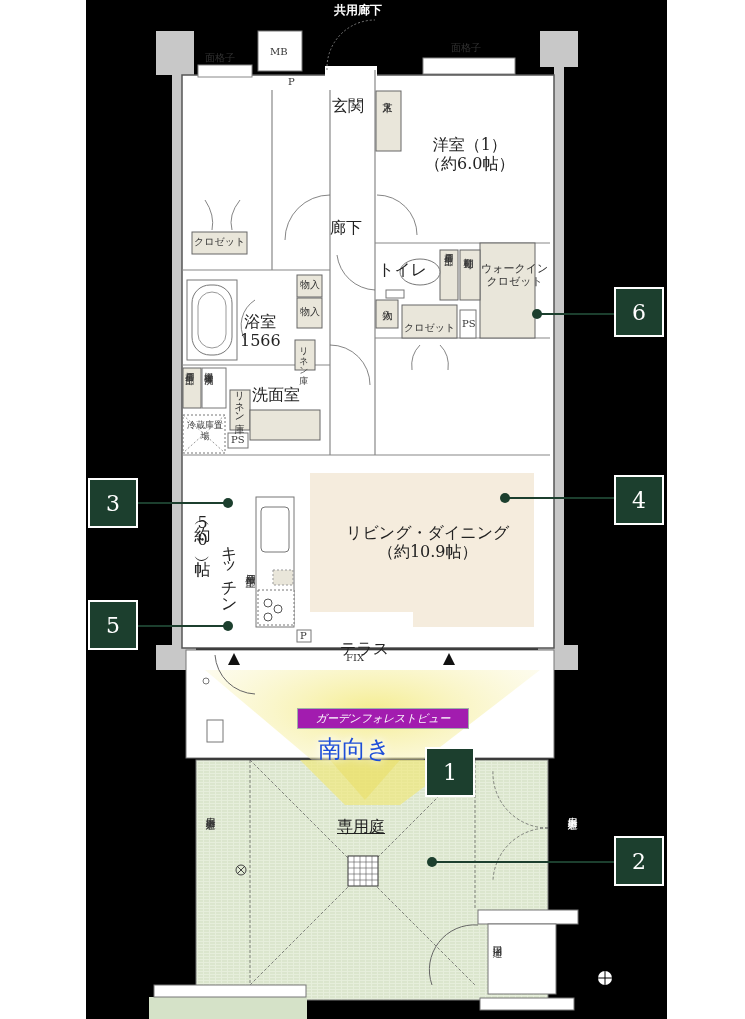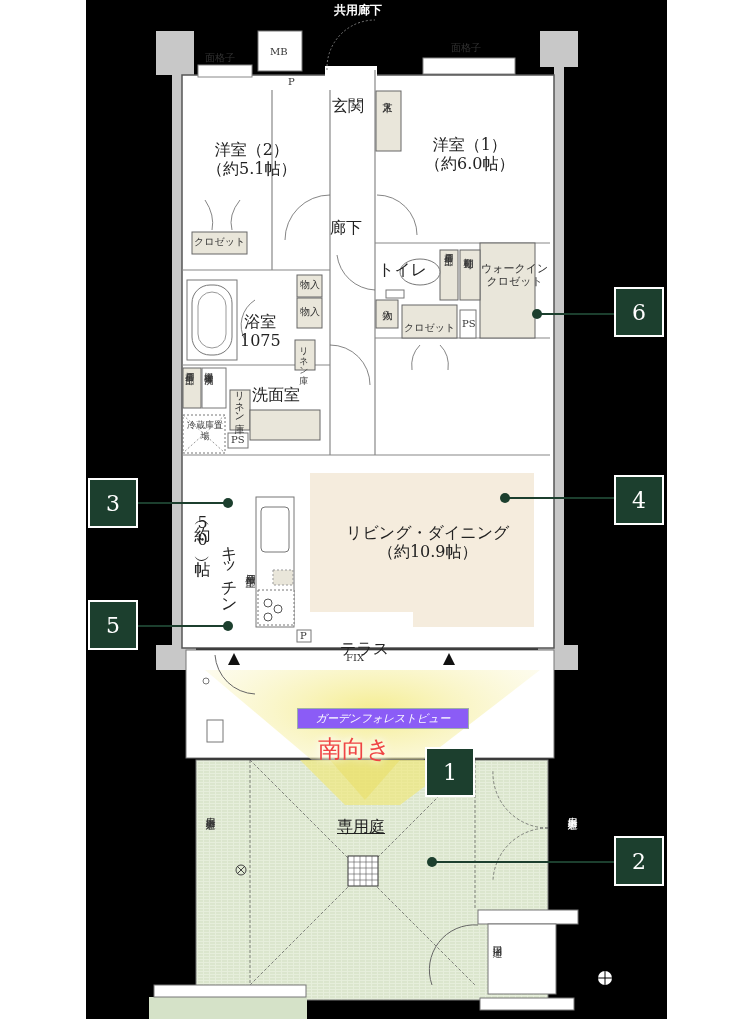--- a/index.html
+++ b/index.html
@@ -5,22 +5,22 @@
   html,body{margin:0;padding:0;background:#fff;}
   body{width:745px;height:1019px;position:relative;overflow:hidden;font-family:"DejaVu Serif","Liberation Serif",serif;}
   #stage{position:absolute;left:0;top:0;width:745px;height:867px;}
   .bg-black{position:absolute;left:86px;top:0;width:581px;height:1019px;background:#000;}
   svg{position:absolute;left:0;top:0;}
   .lbl{position:absolute;color:#222;font-family:"DejaVu Serif","Liberation Serif",serif;text-align:center;white-space:nowrap;line-height:1.2;}
   .room-lg{font-size:16px;}
   .small{font-size:10px;color:#333;}
   .vert{writing-mode:vertical-rl;text-orientation:upright;letter-spacing:-1px;}
   .badge{position:absolute;width:46px;height:46px;background:#1c3f2e;border:2px solid #fff;color:#fff;display:flex;align-items:center;justify-content:center;font-size:22px;font-family:"DejaVu Serif","Liberation Serif",serif;box-sizing:content-box;}
-  .gf{position:absolute;left:297px;top:708px;width:170px;height:19px;background:#8b5cf6;border:1px solid #9fb0a4;color:#fff;font-size:11px;display:flex;align-items:center;justify-content:center;font-style:italic;}
-  .south{position:absolute;left:318px;top:733px;font-size:24px;color:#ef4444;text-shadow:0 0 8px #fff,0 0 12px #fff;font-family:"DejaVu Serif","Liberation Serif",serif;}
+  .gf{position:absolute;left:297px;top:708px;width:170px;height:19px;background:#a21caf;border:1px solid #9fb0a4;color:#fff;font-size:11px;display:flex;align-items:center;justify-content:center;font-style:italic;}
+  .south{position:absolute;left:318px;top:733px;font-size:24px;color:#1d4ed8;text-shadow:0 0 8px #fff,0 0 12px #fff;font-family:"DejaVu Serif","Liberation Serif",serif;}
   .top-label{position:absolute;left:334px;top:2px;color:#fff;font-size:12px;font-weight:bold;}
 </style>
 </head>
 <body>
 
 <div id="stage">
   <div class="bg-black"></div>
 
   <svg width="745" height="1019" viewBox="0 0 745 1019">
     <defs>
@@ -208,27 +208,23 @@
   <div class="lbl small vert" style="left:204px;top:812px;">避難用扉</div>
   <div class="lbl small vert" style="left:566px;top:812px;color:#fff;">避難用扉</div>
   <div class="lbl small vert" style="left:491px;top:940px;">通用口</div>
 
   <div class="lbl room-lg" style="left:332px;top:96px;">玄関</div>
   <div class="lbl room-lg" style="left:330px;top:218px;">廊下</div>
   <div class="lbl room-lg" style="left:425px;top:135px;">
     <div>洋室（1）</div>
     <div>（約6.0帖）</div>
   </div>
-  <div class="lbl room-lg" style="left:207px;top:140px;">
-    <div>洋室（2）</div>
-    <div>（約5.1帖）</div>
-  </div>
   <div class="lbl room-lg" style="left:240px;top:300px;margin-top:12px;">
     <div>浴室</div>
-    <div>1075</div>
+    <div>1566</div>
   </div>
   <div class="lbl room-lg" style="left:252px;top:385px;">洗面室</div>
   <div class="lbl room-lg" style="left:378px;top:260px;">トイレ</div>
   <div class="lbl small" style="left:481px;top:262px;font-size:11px;font-family:Liberation Serif, serif;">
     <div>ウォークイン</div>
     <div>クロゼット</div>
   </div>
   <div class="lbl room-lg" style="left:346px;top:523px;">
     <div>リビング・ダイニング</div>
     <div>（約10.9帖）</div>

